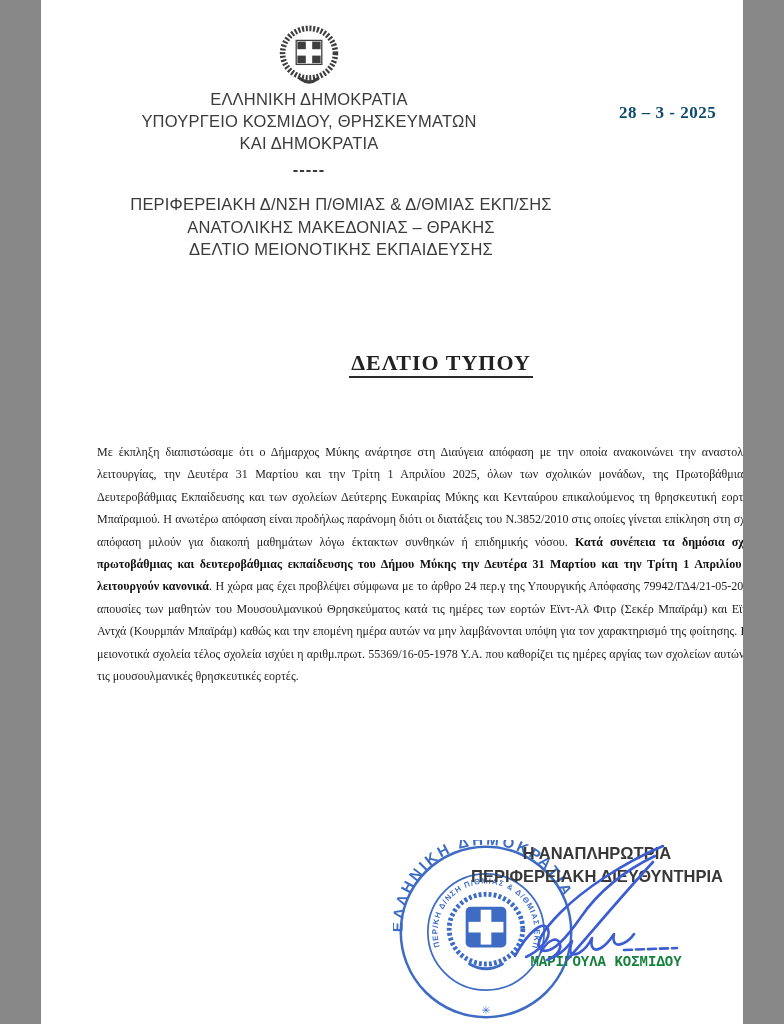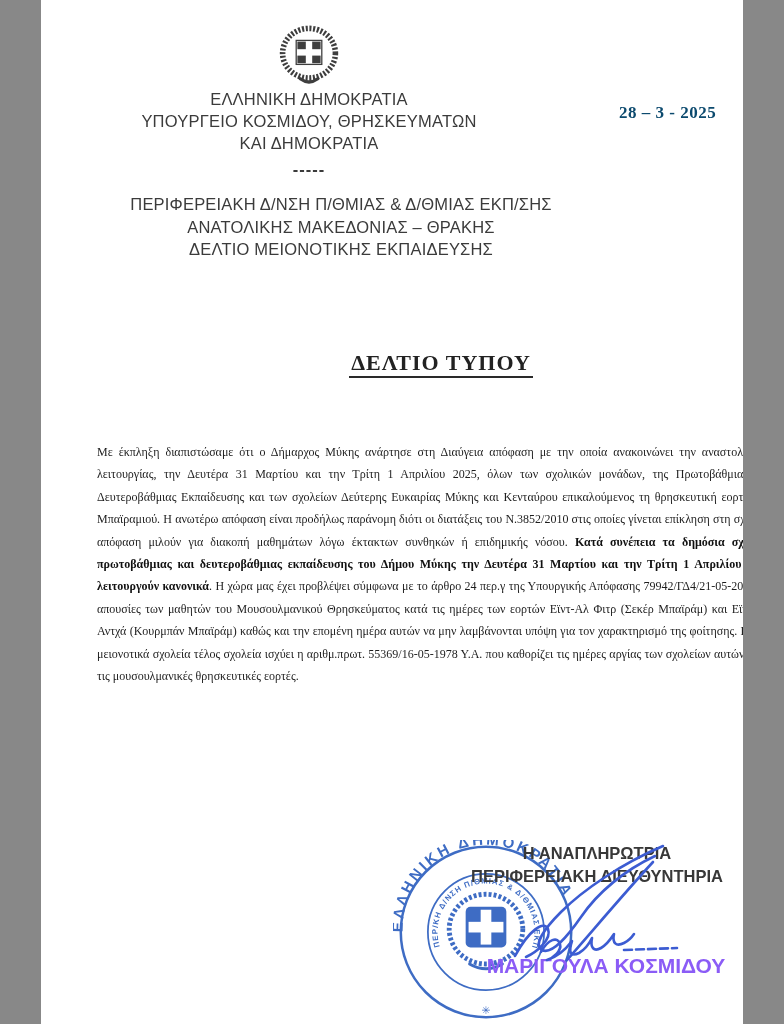--- a/index.html
+++ b/index.html
@@ -29,21 +29,21 @@
     left:56px;top:441px;width:674px;
     font-family:"Liberation Serif",serif;
     font-size:12px;line-height:22.4px;
     text-align:justify;color:#1d1d1d;
   }
   .doc-body b{color:#111;}
   
   .sig-role{left:416px;top:842px;width:280px;text-align:center;
     font-weight:bold;font-size:16.5px;line-height:23px;color:#383838;}
   .sig-name{left:425px;top:954px;width:280px;text-align:center;
-    font-weight:bold;font-size:21px;color:#8b5cf6;}
+    font-weight:bold;font-size:14px;color:#15803d;font-family:Liberation Mono, monospace;}
   svg{display:block;}
   .overlay{pointer-events:none;}
 </style>
 </head>
 <body>
 
 <div class="page">
 
   <svg class="abs" style="left:224px;top:18px;" width="88" height="80" viewBox="0 0 110 100" aria-hidden="true">
     <ellipse cx="55" cy="44" rx="33" ry="31" fill="none" stroke="#3e3e3e" stroke-width="7" stroke-dasharray="2.6 2.1"></ellipse>

